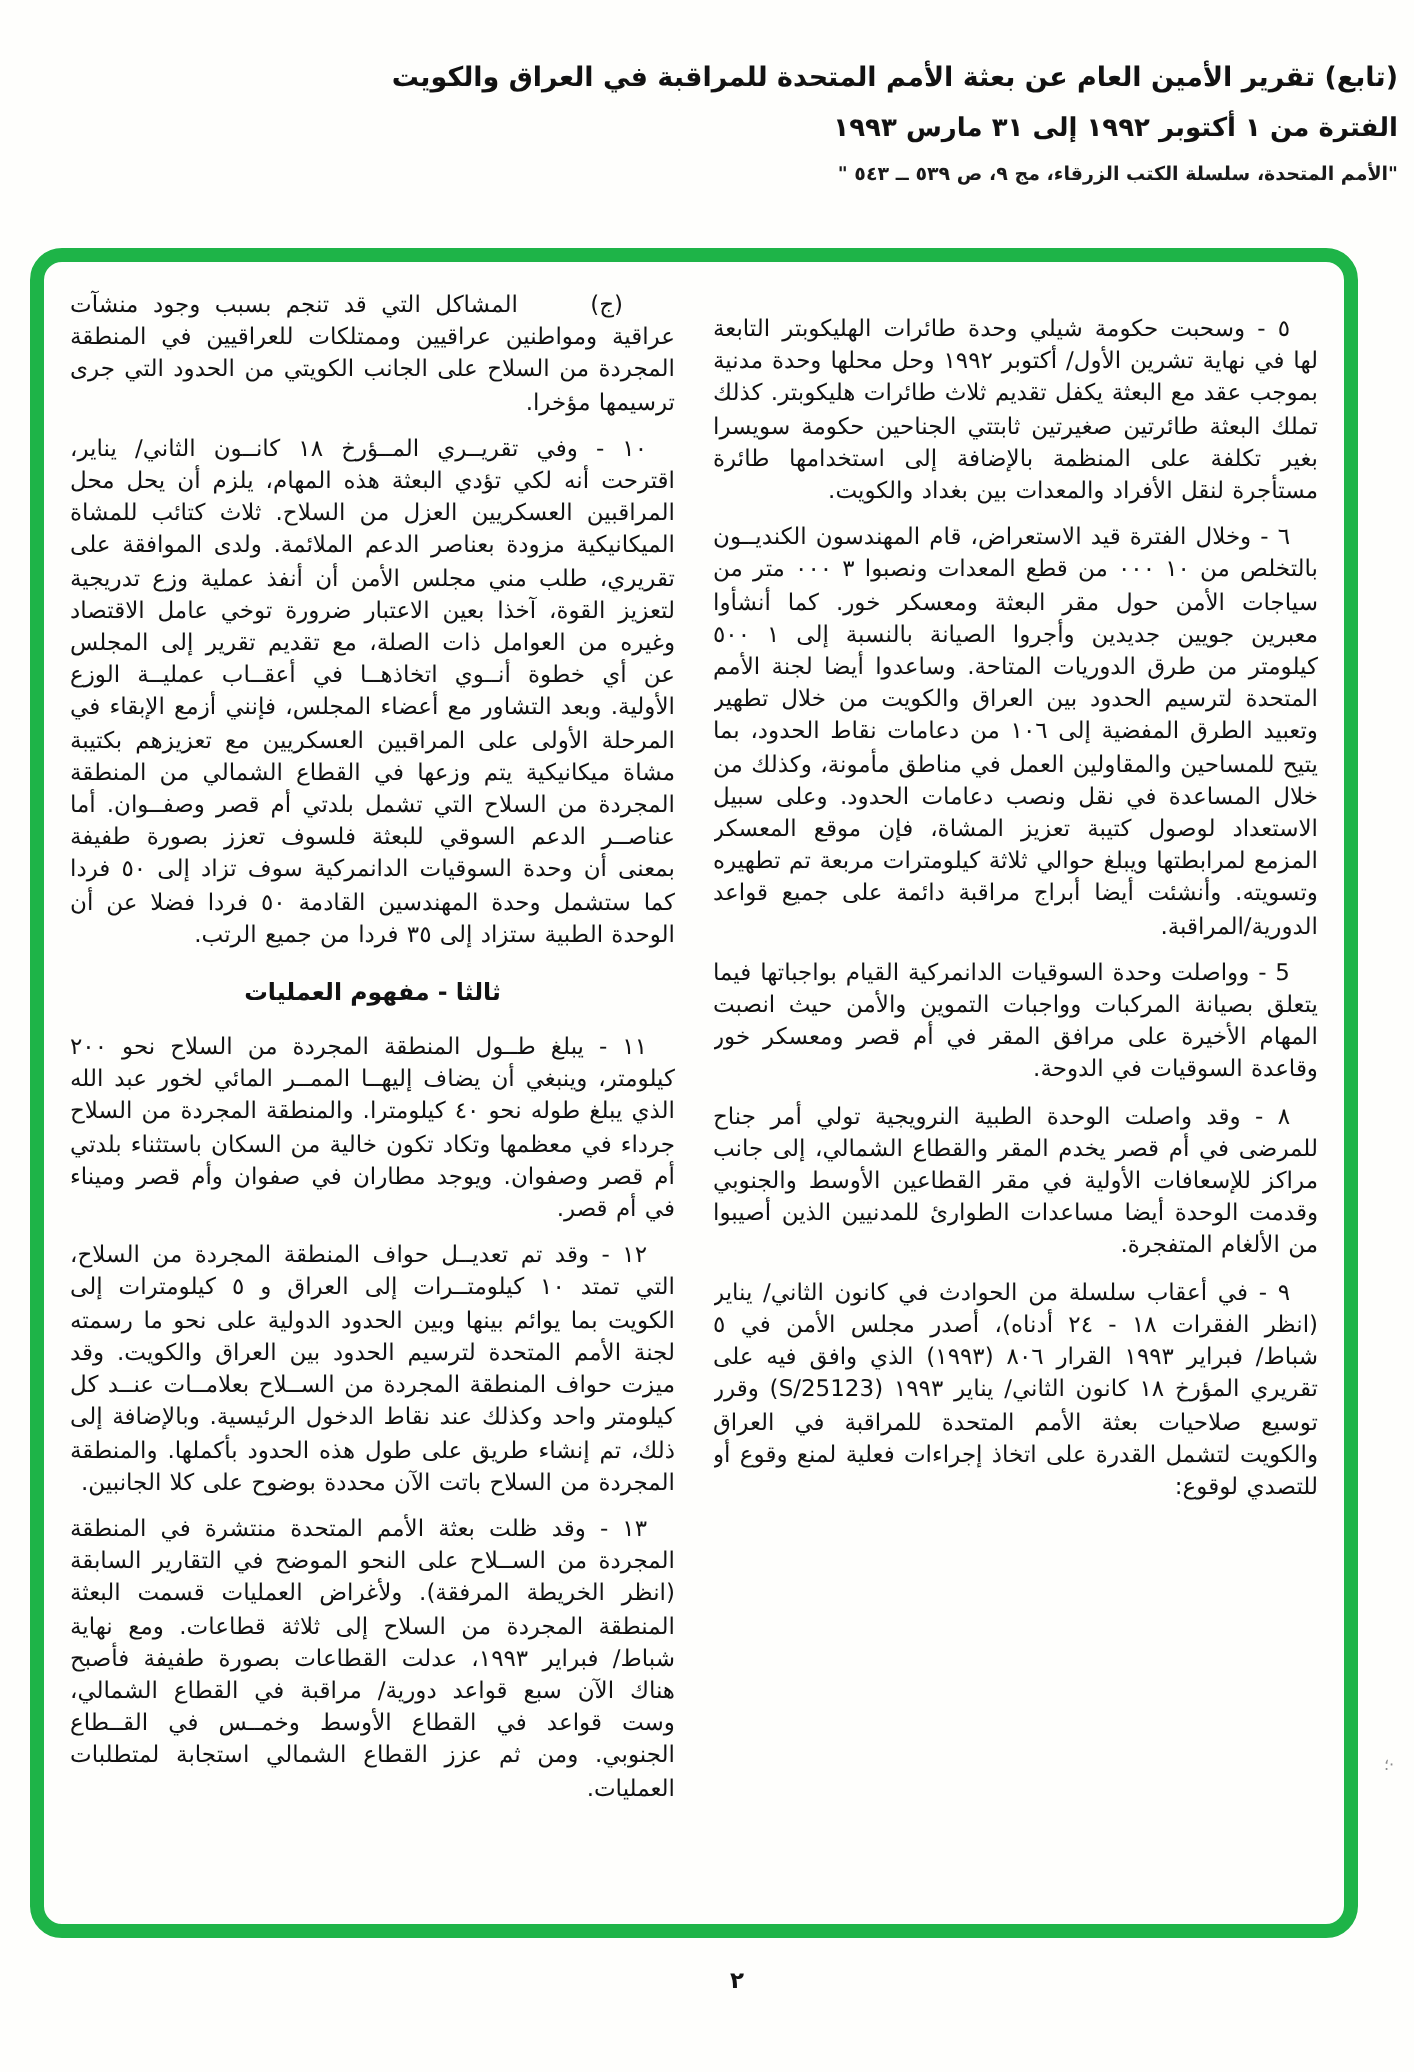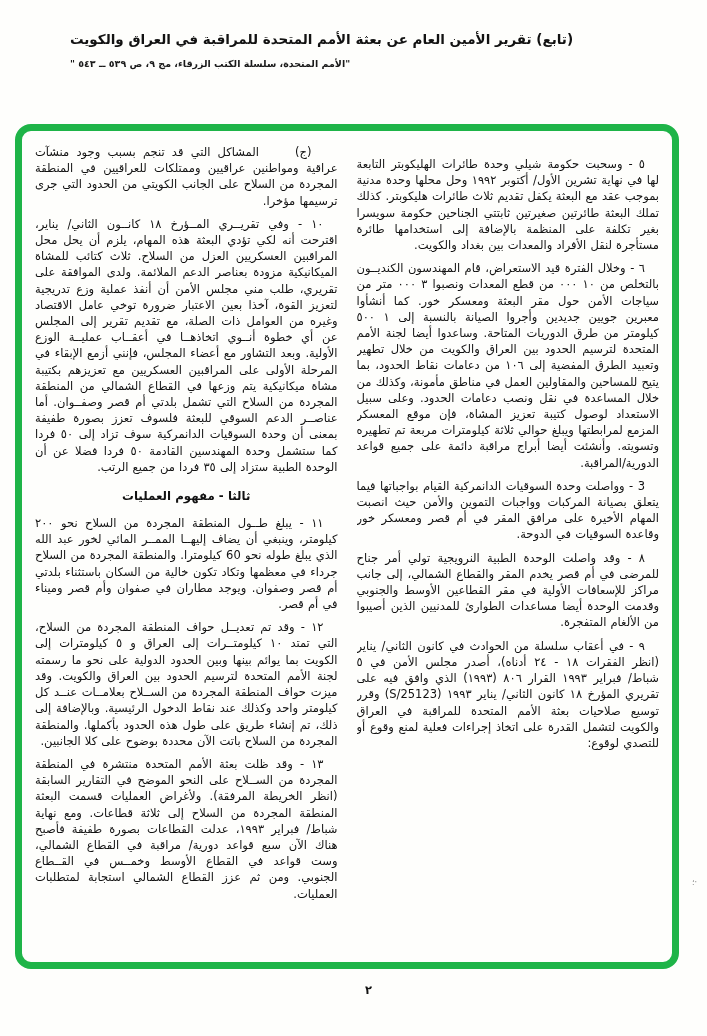--- a/index.html
+++ b/index.html
@@ -9,21 +9,21 @@
     background: #fefefc;
     font-family: "DejaVu Sans", sans-serif;
     color: #121212;
     overflow: hidden;
   }
   
   .doc-header {
     position: absolute;
     top: 30px; left: 70px; right: 8px;
     direction: rtl;
-    text-align: left;
+    text-align: right;
   }
   .doc-header .h-line1 {
     font-size: 13.5px; font-weight: bold; line-height: 1.35;
   }
   .doc-header .h-line2 {
     font-size: 13px; font-weight: bold; margin-top: 9px;
   }
   .doc-header .h-line3 {
     font-size: 9.5px; font-weight: bold; margin-top: 10px; color: #1a1a1a;
   }
@@ -82,39 +82,40 @@
     font-size: 8px;
     color: #8a8a8a;
     letter-spacing: 1px;
   }
 </style>
 </head>
 <body>
 
 <div class="doc-header">
   <div class="h-line1">(تابع) تقرير الأمين العام عن بعثة الأمم المتحدة للمراقبة في العراق والكويت</div>
+  <div class="h-line2">الفترة من ١ أكتوبر ١٩٩٢ إلى ٣١ مارس ١٩٩٣</div>
   <div class="h-line3">"الأمم المتحدة، سلسلة الكتب الزرقاء، مج ٩، ص ٥٣٩ ــ ٥٤٣ "</div>
 </div>
 
 <div class="green-box">
   <div class="columns">
 
     <div class="col col-first">
       <p class="para">٥ - وسحبت حكومة شيلي وحدة طائرات الهليكوبتر التابعة لها في نهاية تشرين الأول/ أكتوبر ١٩٩٢ وحل محلها وحدة مدنية بموجب عقد مع البعثة يكفل تقديم ثلاث طائرات هليكوبتر. كذلك تملك البعثة طائرتين صغيرتين ثابتتي الجناحين حكومة سويسرا بغير تكلفة على المنظمة بالإضافة إلى استخدامها طائرة مستأجرة لنقل الأفراد والمعدات بين بغداد والكويت.</p>
       <p class="para">٦ - وخلال الفترة قيد الاستعراض، قام المهندسون الكنديــون بالتخلص من ١٠ ٠٠٠ من قطع المعدات ونصبوا ٣ ٠٠٠ متر من سياجات الأمن حول مقر البعثة ومعسكر خور. كما أنشأوا معبرين جويين جديدين وأجروا الصيانة بالنسبة إلى ١ ٥٠٠ كيلومتر من طرق الدوريات المتاحة. وساعدوا أيضا لجنة الأمم المتحدة لترسيم الحدود بين العراق والكويت من خلال تطهير وتعبيد الطرق المفضية إلى ١٠٦ من دعامات نقاط الحدود، بما يتيح للمساحين والمقاولين العمل في مناطق مأمونة، وكذلك من خلال المساعدة في نقل ونصب دعامات الحدود. وعلى سبيل الاستعداد لوصول كتيبة تعزيز المشاة، فإن موقع المعسكر المزمع لمرابطتها ويبلغ حوالي ثلاثة كيلومترات مربعة تم تطهيره وتسويته. وأنشئت أيضا أبراج مراقبة دائمة على جميع قواعد الدورية/المراقبة.</p>
-      <p class="para">3 - وواصلت وحدة السوقيات الدانمركية القيام بواجباتها فيما يتعلق بصيانة المركبات وواجبات التموين والأمن حيث انصبت المهام الأخيرة على مرافق المقر في أم قصر ومعسكر خور وقاعدة السوقيات في الدوحة.</p>
+      <p class="para">5 - وواصلت وحدة السوقيات الدانمركية القيام بواجباتها فيما يتعلق بصيانة المركبات وواجبات التموين والأمن حيث انصبت المهام الأخيرة على مرافق المقر في أم قصر ومعسكر خور وقاعدة السوقيات في الدوحة.</p>
       <p class="para">٨ - وقد واصلت الوحدة الطبية النرويجية تولي أمر جناح للمرضى في أم قصر يخدم المقر والقطاع الشمالي، إلى جانب مراكز للإسعافات الأولية في مقر القطاعين الأوسط والجنوبي وقدمت الوحدة أيضا مساعدات الطوارئ للمدنيين الذين أصيبوا من الألغام المتفجرة.</p>
       <p class="para">٩ - في أعقاب سلسلة من الحوادث في كانون الثاني/ يناير (انظر الفقرات ١٨ - ٢٤ أدناه)، أصدر مجلس الأمن في ٥ شباط/ فبراير ١٩٩٣ القرار ٨٠٦ (١٩٩٣) الذي وافق فيه على تقريري المؤرخ ١٨ كانون الثاني/ يناير ١٩٩٣ (S/25123) وقرر توسيع صلاحيات بعثة الأمم المتحدة للمراقبة في العراق والكويت لتشمل القدرة على اتخاذ إجراءات فعلية لمنع وقوع أو للتصدي لوقوع:</p>
     </div>
 
     <div class="col col-second">
       <p class="para item">(ج)&nbsp;&nbsp;&nbsp;&nbsp; المشاكل التي قد تنجم بسبب وجود منشآت عراقية ومواطنين عراقيين وممتلكات للعراقيين في المنطقة المجردة من السلاح على الجانب الكويتي من الحدود التي جرى ترسيمها مؤخرا.</p>
       <p class="para">١٠ - وفي تقريــري المــؤرخ ١٨ كانــون الثاني/ يناير، اقترحت أنه لكي تؤدي البعثة هذه المهام، يلزم أن يحل محل المراقبين العسكريين العزل من السلاح. ثلاث كتائب للمشاة الميكانيكية مزودة بعناصر الدعم الملائمة. ولدى الموافقة على تقريري، طلب مني مجلس الأمن أن أنفذ عملية وزع تدريجية لتعزيز القوة، آخذا بعين الاعتبار ضرورة توخي عامل الاقتصاد وغيره من العوامل ذات الصلة، مع تقديم تقرير إلى المجلس عن أي خطوة أنــوي اتخاذهــا في أعقــاب عمليــة الوزع الأولية. وبعد التشاور مع أعضاء المجلس، فإنني أزمع الإبقاء في المرحلة الأولى على المراقبين العسكريين مع تعزيزهم بكتيبة مشاة ميكانيكية يتم وزعها في القطاع الشمالي من المنطقة المجردة من السلاح التي تشمل بلدتي أم قصر وصفــوان. أما عناصــر الدعم السوقي للبعثة فلسوف تعزز بصورة طفيفة بمعنى أن وحدة السوقيات الدانمركية سوف تزاد إلى ٥٠ فردا كما ستشمل وحدة المهندسين القادمة ٥٠ فردا فضلا عن أن الوحدة الطبية ستزاد إلى ٣٥ فردا من جميع الرتب.</p>
       <div class="sec-heading">ثالثا - مفهوم العمليات</div>
-      <p class="para">١١ - يبلغ طــول المنطقة المجردة من السلاح نحو ٢٠٠ كيلومتر، وينبغي أن يضاف إليهــا الممــر المائي لخور عبد الله الذي يبلغ طوله نحو 60 كيلومترا. والمنطقة المجردة من السلاح جرداء في معظمها وتكاد تكون خالية من السكان باستثناء بلدتي أم قصر وصفوان. ويوجد مطاران في صفوان وأم قصر وميناء في أم قصر.</p>
+      <p class="para">١١ - يبلغ طــول المنطقة المجردة من السلاح نحو ٢٠٠ كيلومتر، وينبغي أن يضاف إليهــا الممــر المائي لخور عبد الله الذي يبلغ طوله نحو ٤٠ كيلومترا. والمنطقة المجردة من السلاح جرداء في معظمها وتكاد تكون خالية من السكان باستثناء بلدتي أم قصر وصفوان. ويوجد مطاران في صفوان وأم قصر وميناء في أم قصر.</p>
       <p class="para">١٢ - وقد تم تعديــل حواف المنطقة المجردة من السلاح، التي تمتد ١٠ كيلومتــرات إلى العراق و ٥ كيلومترات إلى الكويت بما يوائم بينها وبين الحدود الدولية على نحو ما رسمته لجنة الأمم المتحدة لترسيم الحدود بين العراق والكويت. وقد ميزت حواف المنطقة المجردة من الســلاح بعلامــات عنــد كل كيلومتر واحد وكذلك عند نقاط الدخول الرئيسية. وبالإضافة إلى ذلك، تم إنشاء طريق على طول هذه الحدود بأكملها. والمنطقة المجردة من السلاح باتت الآن محددة بوضوح على كلا الجانبين.</p>
       <p class="para">١٣ - وقد ظلت بعثة الأمم المتحدة منتشرة في المنطقة المجردة من الســلاح على النحو الموضح في التقارير السابقة (انظر الخريطة المرفقة). ولأغراض العمليات قسمت البعثة المنطقة المجردة من السلاح إلى ثلاثة قطاعات. ومع نهاية شباط/ فبراير ١٩٩٣، عدلت القطاعات بصورة طفيفة فأصبح هناك الآن سبع قواعد دورية/ مراقبة في القطاع الشمالي، وست قواعد في القطاع الأوسط وخمــس في القــطاع الجنوبي. ومن ثم عزز القطاع الشمالي استجابة لمتطلبات العمليات.</p>
     </div>
 
   </div>
 </div>
 
 <div class="scan-artifact">؛·</div>
 
 <div class="page-footer">٢</div>

